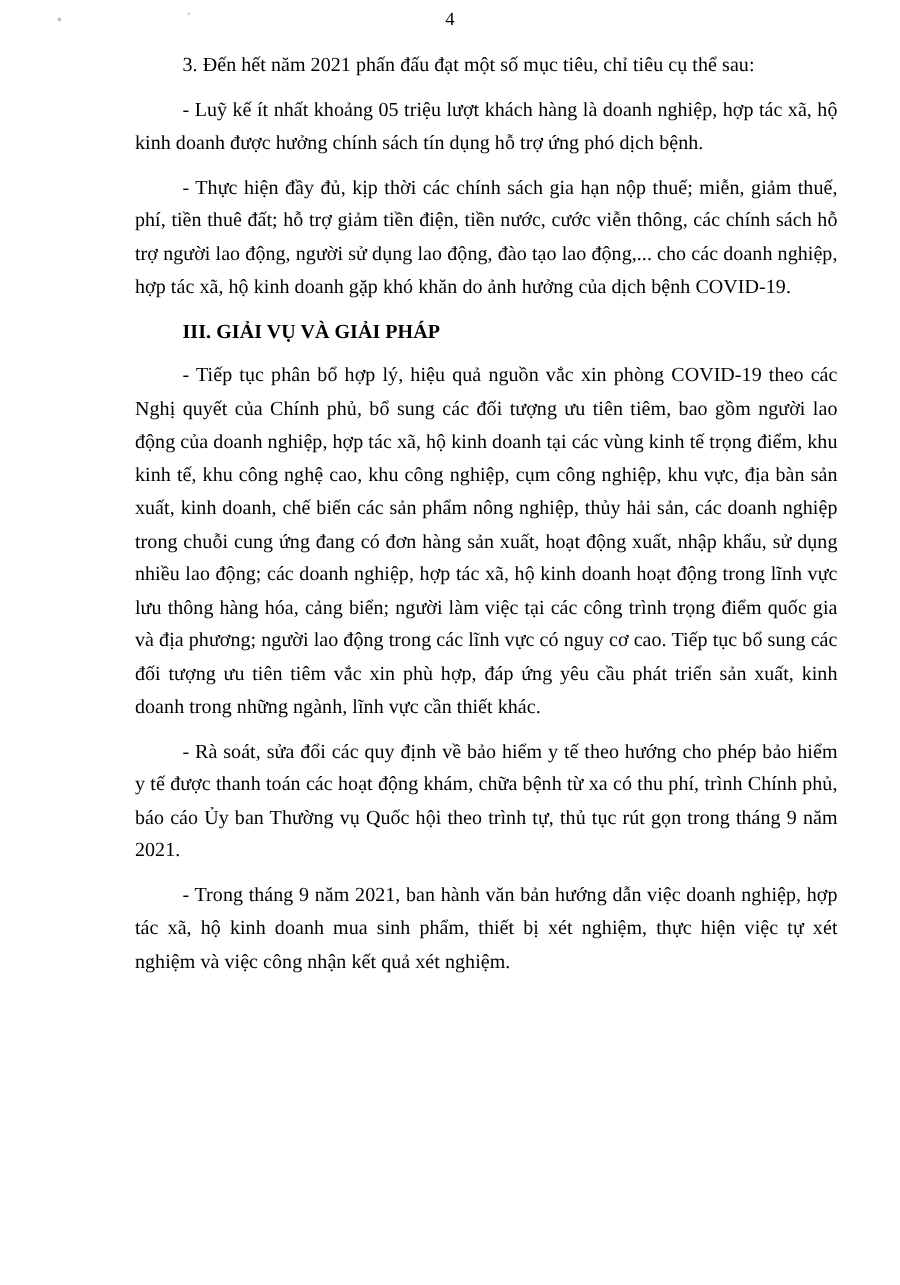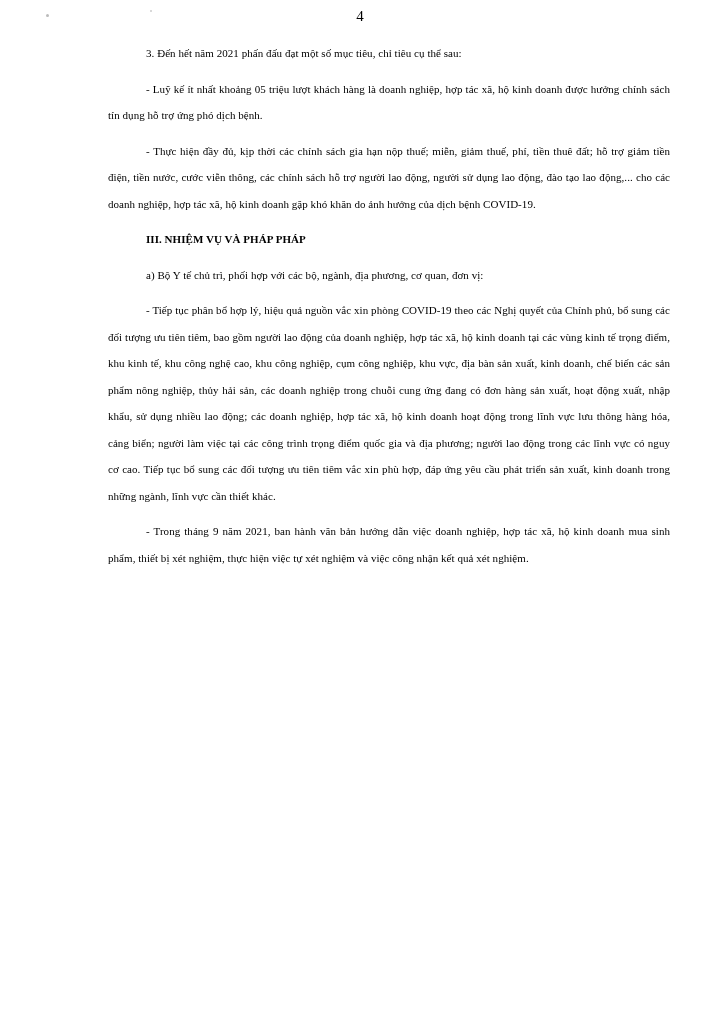--- a/index.html
+++ b/index.html
@@ -35,21 +35,21 @@
   .speck.s1 { left: 46px; top: 14px; width: 3px; height: 3px; }
   .speck.s2 { left: 150px; top: 10px; width: 2px; height: 2px; background: #cccccc; }
   .content {
     position: absolute;
     left: 108px;
     top: 40px;
     width: 578px;
   }
   p {
     margin: 0 16px 0 0;
-    font-size: 11px;
+    font-size: 16px;
     line-height: 26.5px;
     text-align: justify;
     text-justify: inter-word;
     letter-spacing: 0.05px;
   }
   p + p { margin-top: 9px; }
   .indent { text-indent: 38px; }
   .bold { font-weight: bold; }
   .heading {
     font-weight: bold;
@@ -69,25 +69,25 @@
 
   <div class="content">
 
     <p class="indent">3. Đến hết năm 2021 phấn đấu đạt một số mục tiêu, chỉ tiêu cụ thể sau:</p>
 
     <p class="indent">- Luỹ kế ít nhất khoảng 05 triệu lượt khách hàng là doanh nghiệp, hợp tác xã, hộ kinh doanh được hưởng chính sách tín dụng hỗ trợ ứng phó dịch bệnh.</p>
 
 
     <p class="indent">- Thực hiện đầy đủ, kịp thời các chính sách gia hạn nộp thuế; miễn, giảm thuế, phí, tiền thuê đất; hỗ trợ giảm tiền điện, tiền nước, cước viễn thông, các chính sách hỗ trợ người lao động, người sử dụng lao động, đào tạo lao động,... cho các doanh nghiệp, hợp tác xã, hộ kinh doanh gặp khó khăn do ảnh hưởng của dịch bệnh COVID-19.</p>
 
-    <p class="heading">III. NHIỆM VỤ VÀ PHÁP PHÁP</p>
+    <p class="heading">III. GIẢI VỤ VÀ GIẢI PHÁP</p>
 
 
 
-    <p class="indent">a) Bộ Y tế chủ trì, phối hợp với các bộ, ngành, địa phương, cơ quan, đơn vị:</p>
 
     <p class="indent">- Tiếp tục phân bổ hợp lý, hiệu quả nguồn vắc xin phòng COVID-19 theo các Nghị quyết của Chính phủ, bổ sung các đối tượng ưu tiên tiêm, bao gồm người lao động của doanh nghiệp, hợp tác xã, hộ kinh doanh tại các vùng kinh tế trọng điểm, khu kinh tế, khu công nghệ cao, khu công nghiệp, cụm công nghiệp, khu vực, địa bàn sản xuất, kinh doanh, chế biến các sản phẩm nông nghiệp, thủy hải sản, các doanh nghiệp trong chuỗi cung ứng đang có đơn hàng sản xuất, hoạt động xuất, nhập khẩu, sử dụng nhiều lao động; các doanh nghiệp, hợp tác xã, hộ kinh doanh hoạt động trong lĩnh vực lưu thông hàng hóa, cảng biển; người làm việc tại các công trình trọng điểm quốc gia và địa phương; người lao động trong các lĩnh vực có nguy cơ cao. Tiếp tục bổ sung các đối tượng ưu tiên tiêm vắc xin phù hợp, đáp ứng yêu cầu phát triển sản xuất, kinh doanh trong những ngành, lĩnh vực cần thiết khác.</p>
 
+    <p class="indent">- Rà soát, sửa đổi các quy định về bảo hiểm y tế theo hướng cho phép bảo hiểm y tế được thanh toán các hoạt động khám, chữa bệnh từ xa có thu phí, trình Chính phủ, báo cáo Ủy ban Thường vụ Quốc hội theo trình tự, thủ tục rút gọn trong tháng 9 năm 2021.</p>
 
     <p class="indent">- Trong tháng 9 năm 2021, ban hành văn bản hướng dẫn việc doanh nghiệp, hợp tác xã, hộ kinh doanh mua sinh phẩm, thiết bị xét nghiệm, thực hiện việc tự xét nghiệm và việc công nhận kết quả xét nghiệm.</p>
 
   </div>
 </div>
 
 </body></html>

